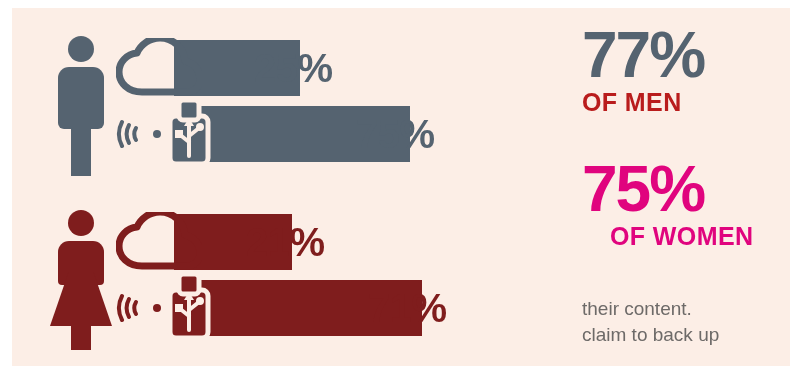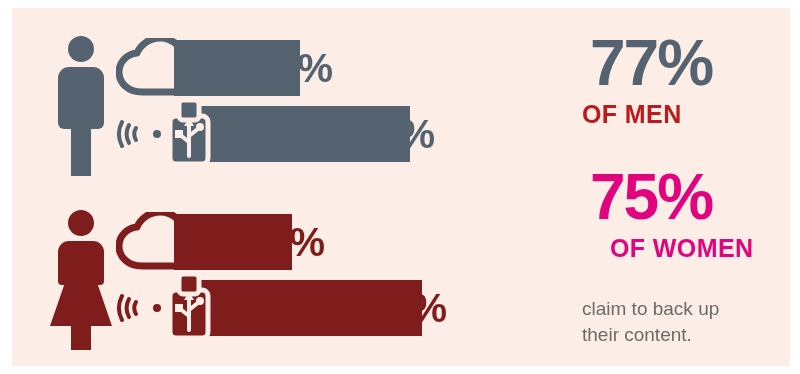--- a/index.html
+++ b/index.html
@@ -158,21 +158,21 @@
     text-align: left;
   }
   #stat-men   { top: 18px; }
   #stat-women { top: 152px; }
 
   .big-pct {
     font-size: 64px;
     font-weight: 700;
     line-height: 0.92;
     letter-spacing: -2px;
-    margin: 8px;
+    margin: 0;
   }
   .sub-label {
     font-size: 25px;
     font-weight: 700;
     letter-spacing: 0.4px;
     line-height: 1.1;
     margin: 4px 0 0 0;
   }
   #stat-men .big-pct   { color: #556370; }
   #stat-men .sub-label { color: #b91c1c; }
@@ -300,18 +300,18 @@
       <p class="big-pct">77%</p>
       <p class="sub-label">OF MEN</p>
     </div>
 
     <div id="stat-women" class="stat-block">
       <p class="big-pct">75%</p>
       <p class="sub-label">OF WOMEN</p>
     </div>
 
     <div id="caption">
+      <span class="cap-line">their content.</span>
       <span class="cap-line">claim to back up</span>
-      <span class="cap-line">their content.</span>
     </div>
   </div>
 
 </div>
 
 </body></html>

